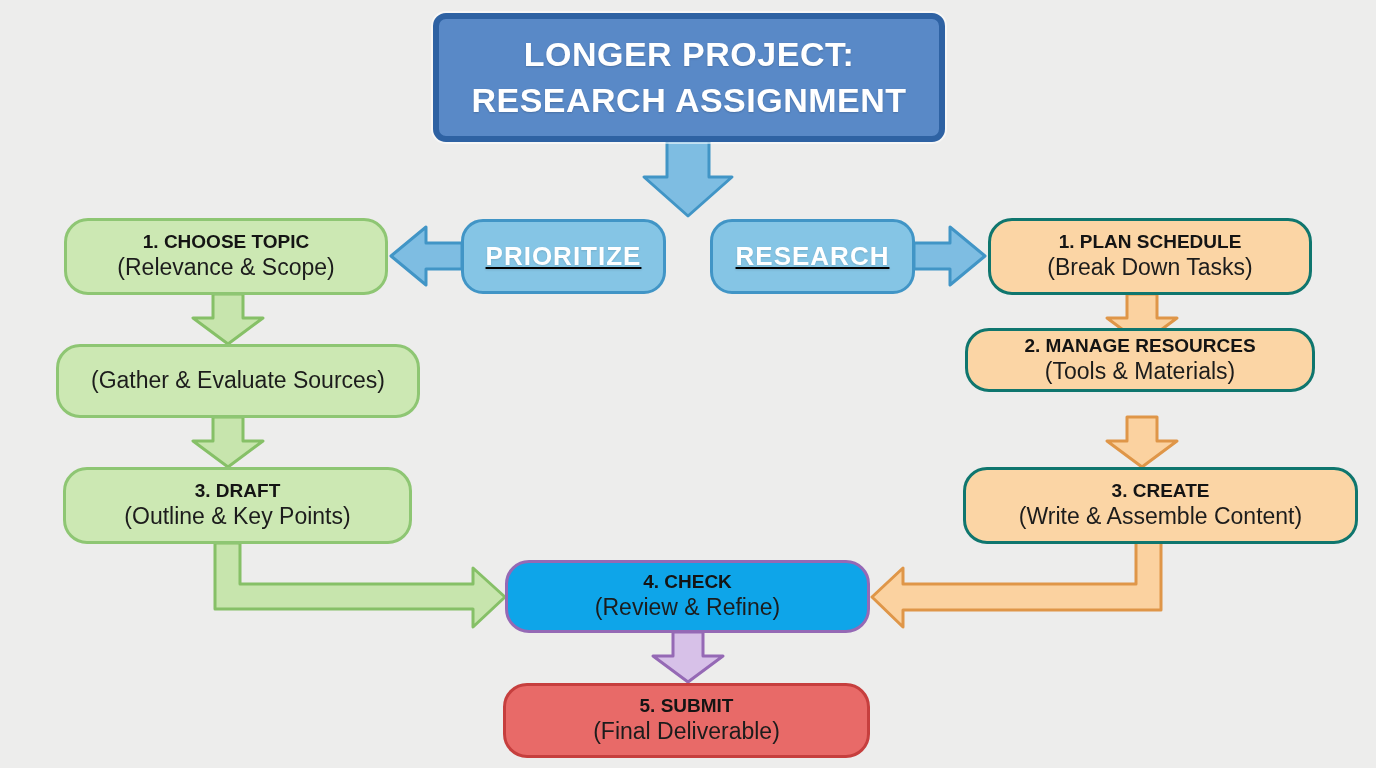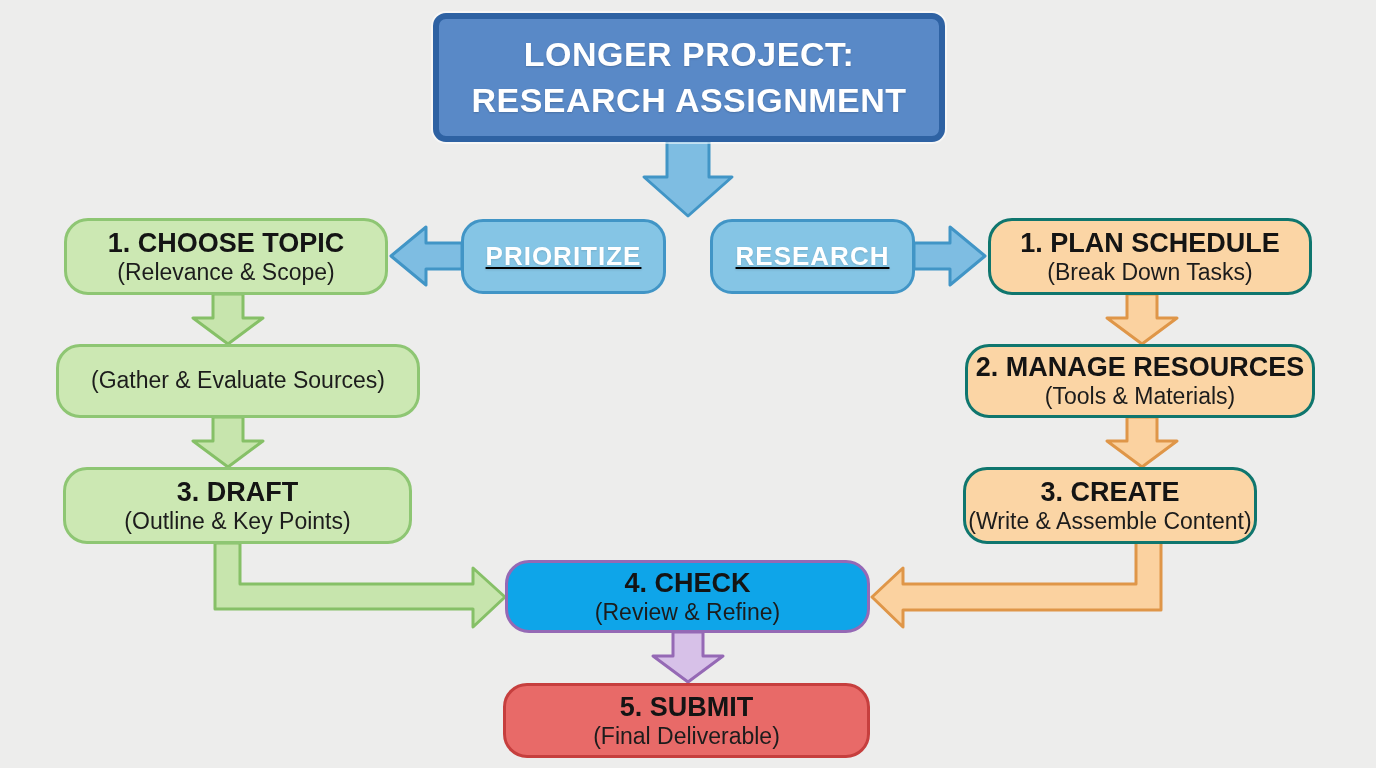--- a/index.html
+++ b/index.html
@@ -17,21 +17,21 @@
   .arrow-green{fill:#c7e5ad;stroke:#86c067;stroke-width:3;stroke-linejoin:round;}
   .arrow-orange{fill:#fbd2a0;stroke:#df9648;stroke-width:3;stroke-linejoin:round;}
   .arrow-purple{fill:#d7c1e8;stroke:#9569b5;stroke-width:3;stroke-linejoin:round;}
 
   .node{
     position:absolute;
     display:flex;flex-direction:column;align-items:center;justify-content:center;
     text-align:center;box-sizing:border-box;
     border-radius:24px;
   }
-  .node .step-title{font-weight:700;font-size:27px;color:#141414;line-height:1.2;}
+  .node .step-title{font-weight:700;font-size:19px;color:#141414;line-height:1.2;}
   .node .step-sub{font-weight:400;font-size:23px;color:#1c1c1c;line-height:1.2;}
 
   .node.main-title{
     background:#5989c7;border:6px solid #2e62a3;border-radius:13px;
     box-shadow:0 0 0 2px rgba(255,255,255,.55);
   }
   .node.main-title .t-line{
     color:#ffffff;font-weight:700;font-size:34px;line-height:1.35;letter-spacing:.5px;
     text-shadow:0 1px 2px rgba(0,0,0,.18);
   }
@@ -86,25 +86,25 @@
   </div>
   <div class="node green" style="left:63px;top:467px;width:349px;height:77px;justify-content:center;">
     <div class="step-title">3. DRAFT</div>
     <div class="step-sub">(Outline &amp; Key Points)</div>
   </div>
 
   <div class="node orange" style="left:988px;top:218px;width:324px;height:77px;">
     <div class="step-title">1. PLAN SCHEDULE</div>
     <div class="step-sub">(Break Down Tasks)</div>
   </div>
-  <div class="node orange" style="left:965px;top:344px;width:350px;height:74px;">
+  <div class="node orange" style="left:965px;top:328px;width:350px;height:64px;">
     <div class="step-title">2. MANAGE RESOURCES</div>
     <div class="step-sub">(Tools &amp; Materials)</div>
   </div>
-  <div class="node orange" style="left:963px;top:467px;width:294px;height:77px;">
+  <div class="node orange" style="left:963px;top:467px;width:395px;height:77px;">
     <div class="step-title">3. CREATE</div>
     <div class="step-sub">(Write &amp; Assemble Content)</div>
   </div>
 
   <div class="node purple" style="left:505px;top:560px;width:365px;height:73px;">
     <div class="step-title">4. CHECK</div>
     <div class="step-sub">(Review &amp; Refine)</div>
   </div>
   <div class="node red" style="left:503px;top:683px;width:367px;height:75px;">
     <div class="step-title">5. SUBMIT</div>

